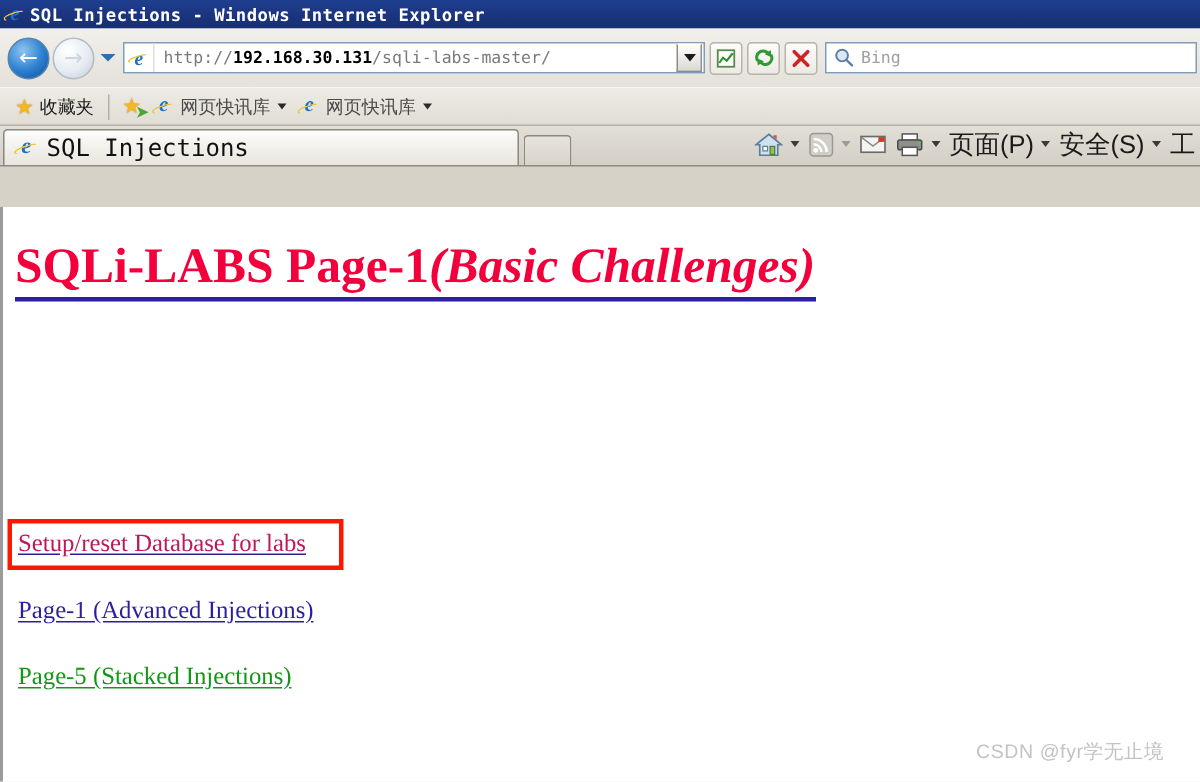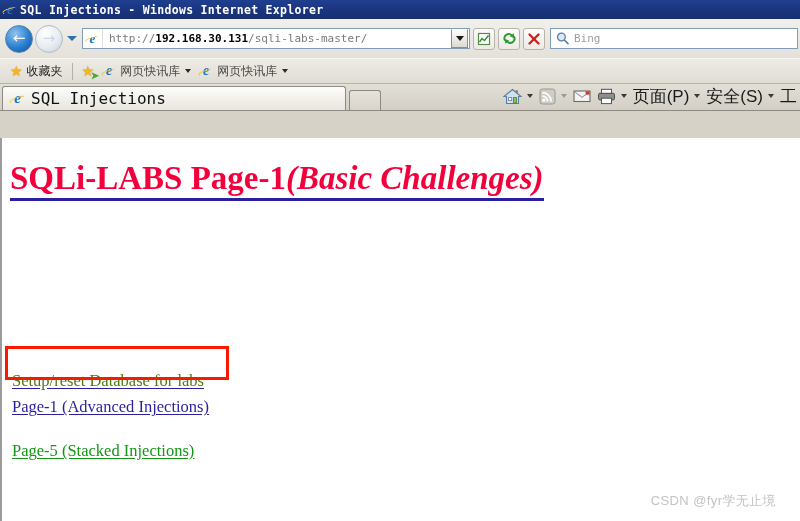--- a/index.html
+++ b/index.html
@@ -379,21 +379,21 @@
     font-family: "Liberation Serif", "DejaVu Serif", serif;
     font-size: 16.5px;
     white-space: nowrap;
     text-decoration: none;
   }
   .link-row span.u {
     text-decoration: underline;
     text-decoration-color: #2a1f9e;
     text-underline-offset: 2px;
   }
-  .lnk-setup { top: 214px; color: #4d7c0f; margin-top: 19px; }
+  .lnk-setup { top: 214px; color: #be185d; }
   .lnk-p2    { top: 259px; color: #2a1f9e; }
   .lnk-p2 span.u { text-decoration-color: #2a1f9e; }
   .lnk-p3    { top: 303px; color: #149614; }
   .lnk-p3 span.u { text-decoration-color: #149614; }
   .lnk-p4    { top: 346px; color: #ef2ce8; }
   .lnk-p4 span.u { text-decoration-color: #7a2ce8; }
 
   .redbox {
     position: absolute;
     left: 3px;

